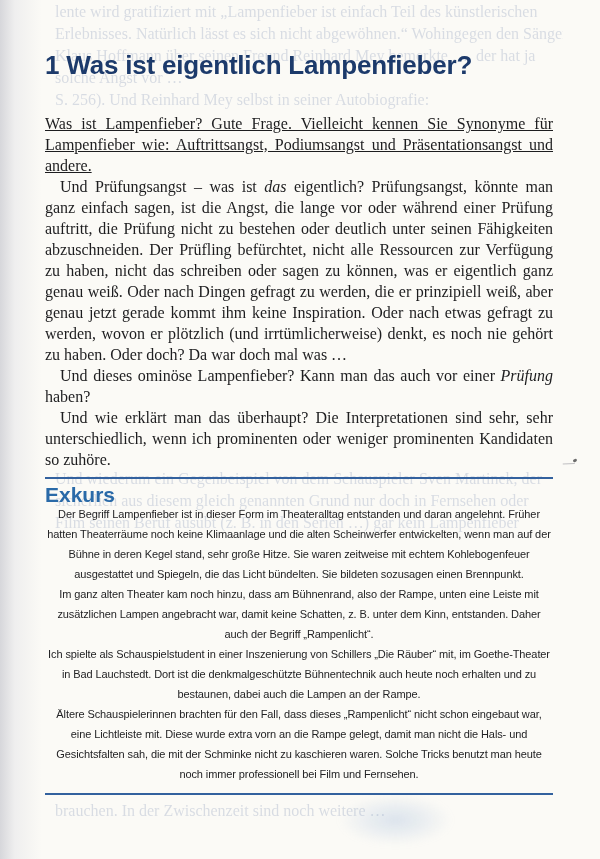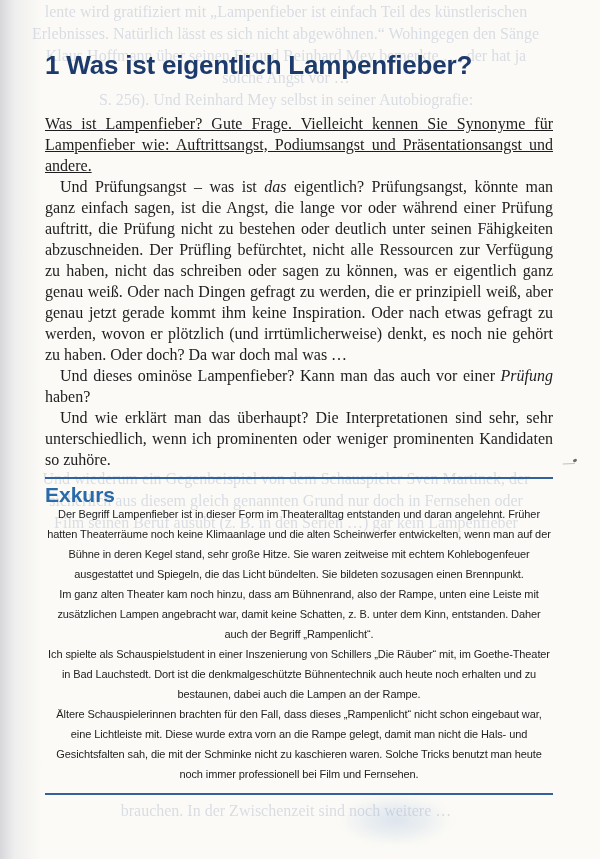--- a/index.html
+++ b/index.html
@@ -11,25 +11,25 @@
   .page{position:absolute;inset:0;}
   
   .gutter{
     position:absolute;left:0;top:0;bottom:0;width:42px;
     background:linear-gradient(90deg, rgba(160,162,178,.40) 0%, rgba(196,198,212,.22) 35%, rgba(255,255,255,0) 100%);
     pointer-events:none;
   }
   
   .ghost-layer{position:absolute;inset:0;z-index:0;pointer-events:none;}
   .gline{
-    position:absolute;left:32px;width:508px;
+    position:absolute;left:55px;width:508px;
     font:16px/21px "Liberation Serif", serif;
     color:rgba(38,66,128,.16);
     filter:blur(.5px);
-    white-space:nowrap;overflow:hidden;text-align:center;
+    white-space:nowrap;overflow:hidden;
   }
   .ghost-blob{
     position:absolute;left:338px;top:794px;width:115px;height:52px;
     background:radial-gradient(ellipse at center, rgba(145,175,215,.30), rgba(145,175,215,0) 70%);
     filter:blur(3px);border-radius:50%;
   }
   .speck{
     position:absolute;left:573px;top:459px;width:4px;height:3px;
     background:#6a6a6a;border-radius:50% 40% 60% 50%;transform:rotate(-20deg);
   }

